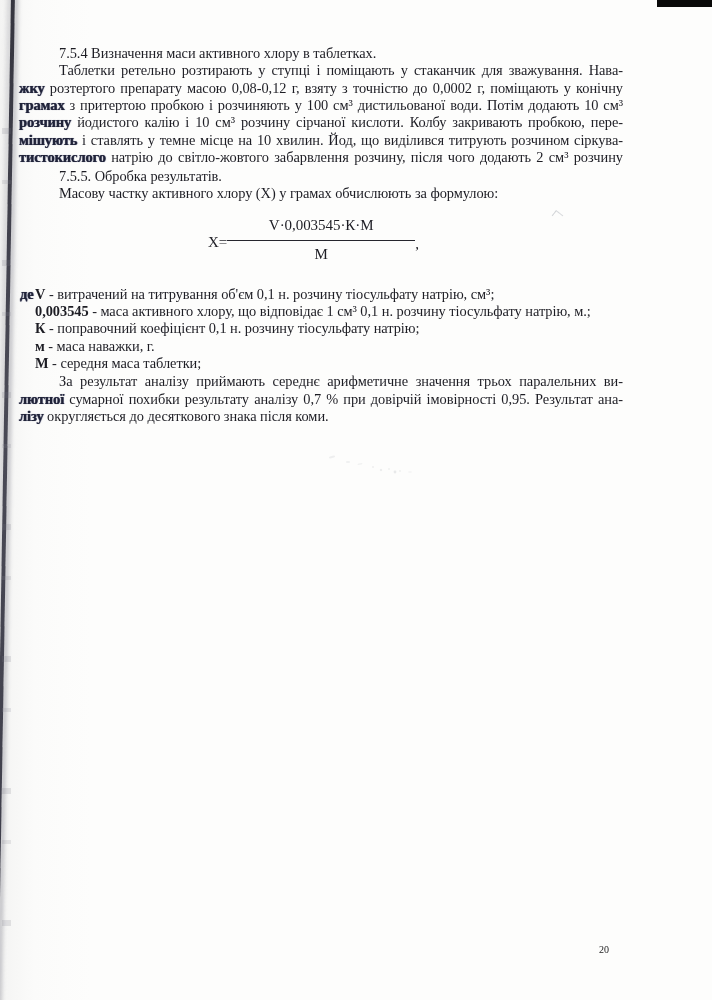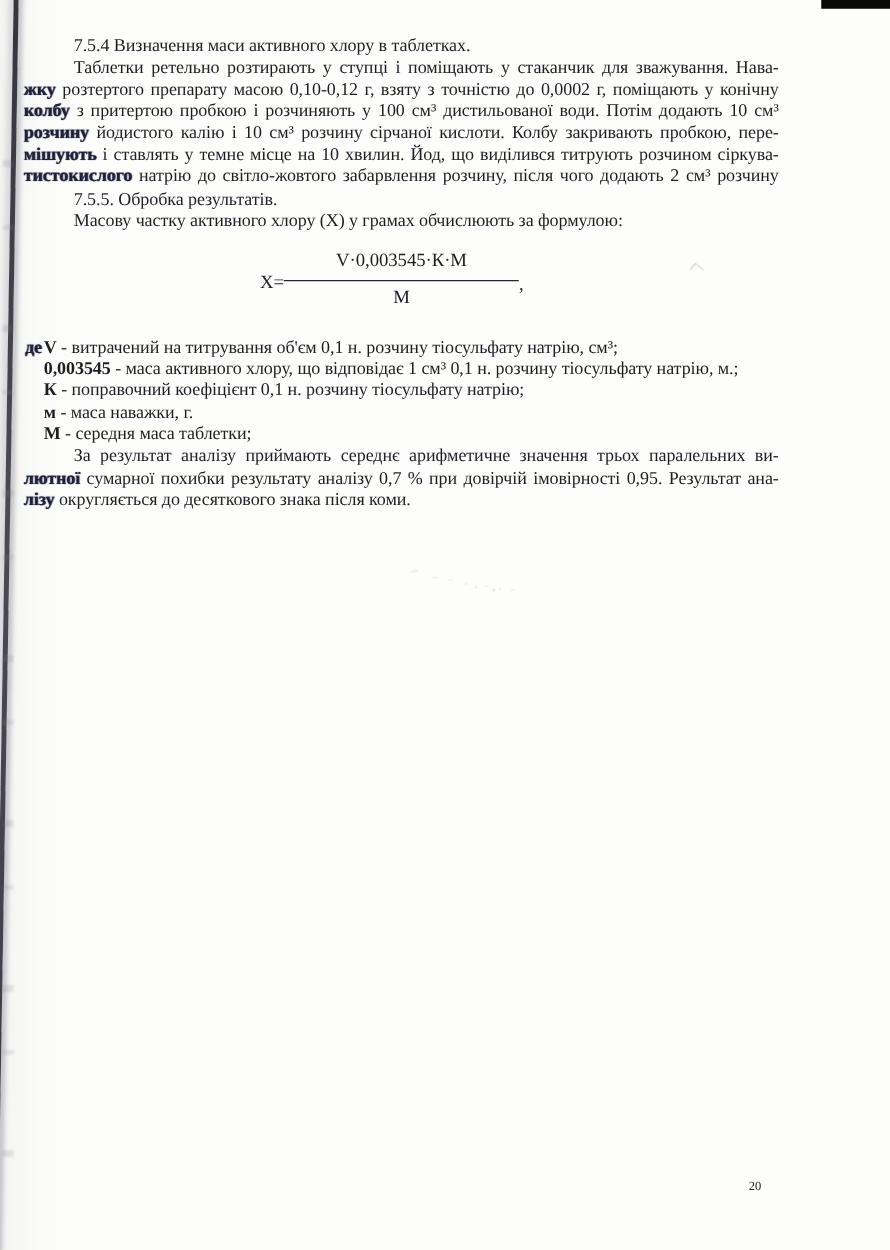--- a/index.html
+++ b/index.html
@@ -20,21 +20,21 @@
   
   .gutter-ghosts{
     position:absolute;left:2px;top:90px;width:9px;height:870px;opacity:.18;
     background:repeating-linear-gradient(180deg, transparent 0 38px, #7b7b88 38px 44px, transparent 44px 90px, #8c8c98 90px 94px, transparent 94px 132px);
     filter:blur(.7px);
   }
   
   .scan-bar{position:absolute;left:657px;top:0;width:55px;height:7px;background:#090909;}
 
   .text-flow{
-    position:absolute;left:19px;top:29px;width:604px;
+    position:absolute;left:19px;top:45px;width:604px;
     font-size:14.4px;line-height:17.35px;letter-spacing:-0.05px;
   }
   .section{margin:0;}
   .line{min-height:17.35px;}
   .line.indent{text-indent:40px;}
   .line.just{text-align:justify;text-align-last:justify;}
   .lead{font-weight:bold;color:#202338;text-shadow:.5px 0 .7px rgba(28,32,70,.75), -.4px 0 .6px rgba(28,32,70,.45);}
   .term{font-weight:bold;}
   .defs{margin-top:17px;}
   .defs .line{position:relative;padding-left:16px;}
@@ -67,22 +67,22 @@
   <div class="binding"></div>
   <div class="gutter-ghosts"></div>
   <div class="scan-bar"></div>
 
   <div class="text-flow">
       <div class="section">
         <div class="line indent"><span>7.5.4 Визначення маси активного хлору в таблетках.</span></div>
       </div>
       <div class="section">
         <div class="line indent just"><span>Таблетки ретельно розтирають у ступці і поміщають у стаканчик для зважування. Нава-</span></div>
-        <div class="line just"><span class="lead">жку</span><span> розтертого препарату масою 0,10-0,12 г, взяту з точністю до 0,0002 г, поміщають у конічну</span></div>
-        <div class="line just"><span class="lead">колбу</span><span> з притертою пробкою і розчиняють у 100 см³ дистильованої води. Потім додають 10 см³</span></div>
+        <div class="line just"><span class="lead">жку</span><span> розтертого препарату масою 0,08-0,12 г, взяту з точністю до 0,0002 г, поміщають у конічну</span></div>
+        <div class="line just"><span class="lead">грамах</span><span> з притертою пробкою і розчиняють у 100 см³ дистильованої води. Потім додають 10 см³</span></div>
         <div class="line just"><span class="lead">розчину</span><span> йодистого калію і 10 см³ розчину сірчаної кислоти. Колбу закривають пробкою, пере-</span></div>
         <div class="line just"><span class="lead">мішують</span><span> і ставлять у темне місце на 10 хвилин. Йод, що виділився титрують розчином сіркува-</span></div>
         <div class="line just"><span class="lead">тистокислого</span><span> натрію до світло-жовтого забарвлення розчину, після чого додають 2 см³ розчину</span></div>
       </div>
       <div class="section gap-before">
         <div class="line indent"><span>7.5.5. Обробка результатів.</span></div>
       </div>
       <div class="section">
         <div class="line indent"><span>Масову частку активного хлору (X) у грамах обчислюють за формулою:</span></div>
       </div>

